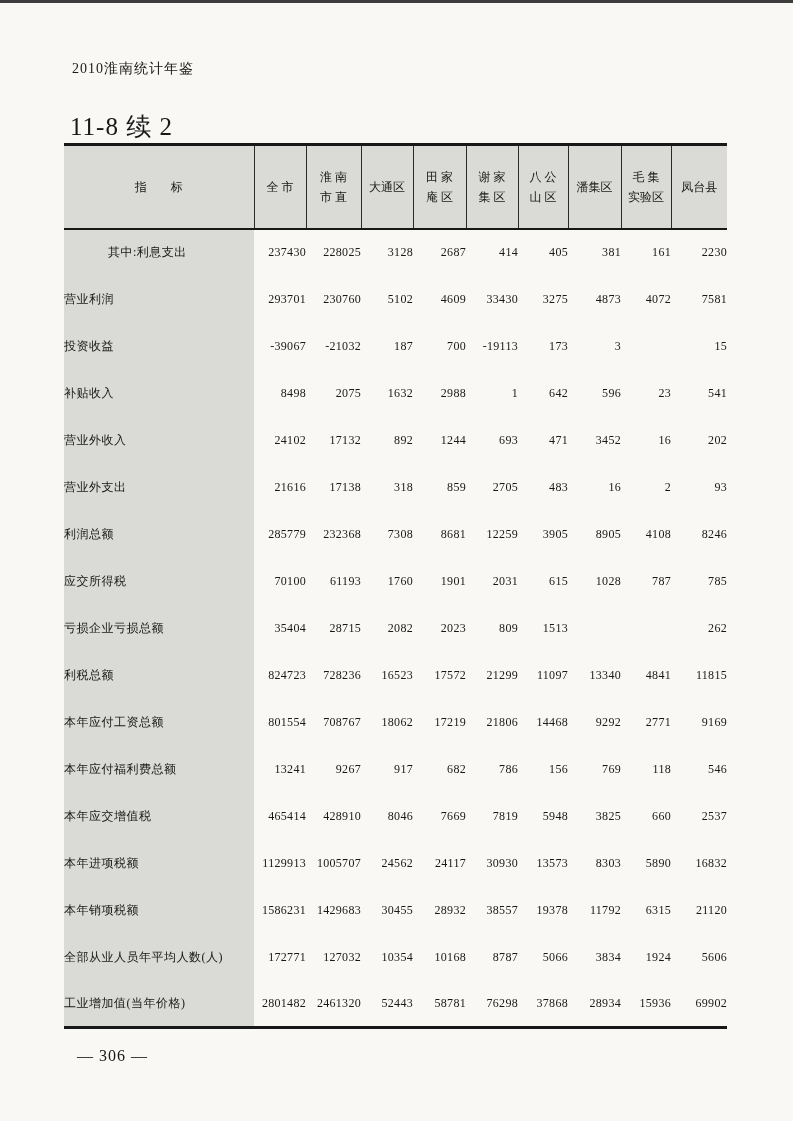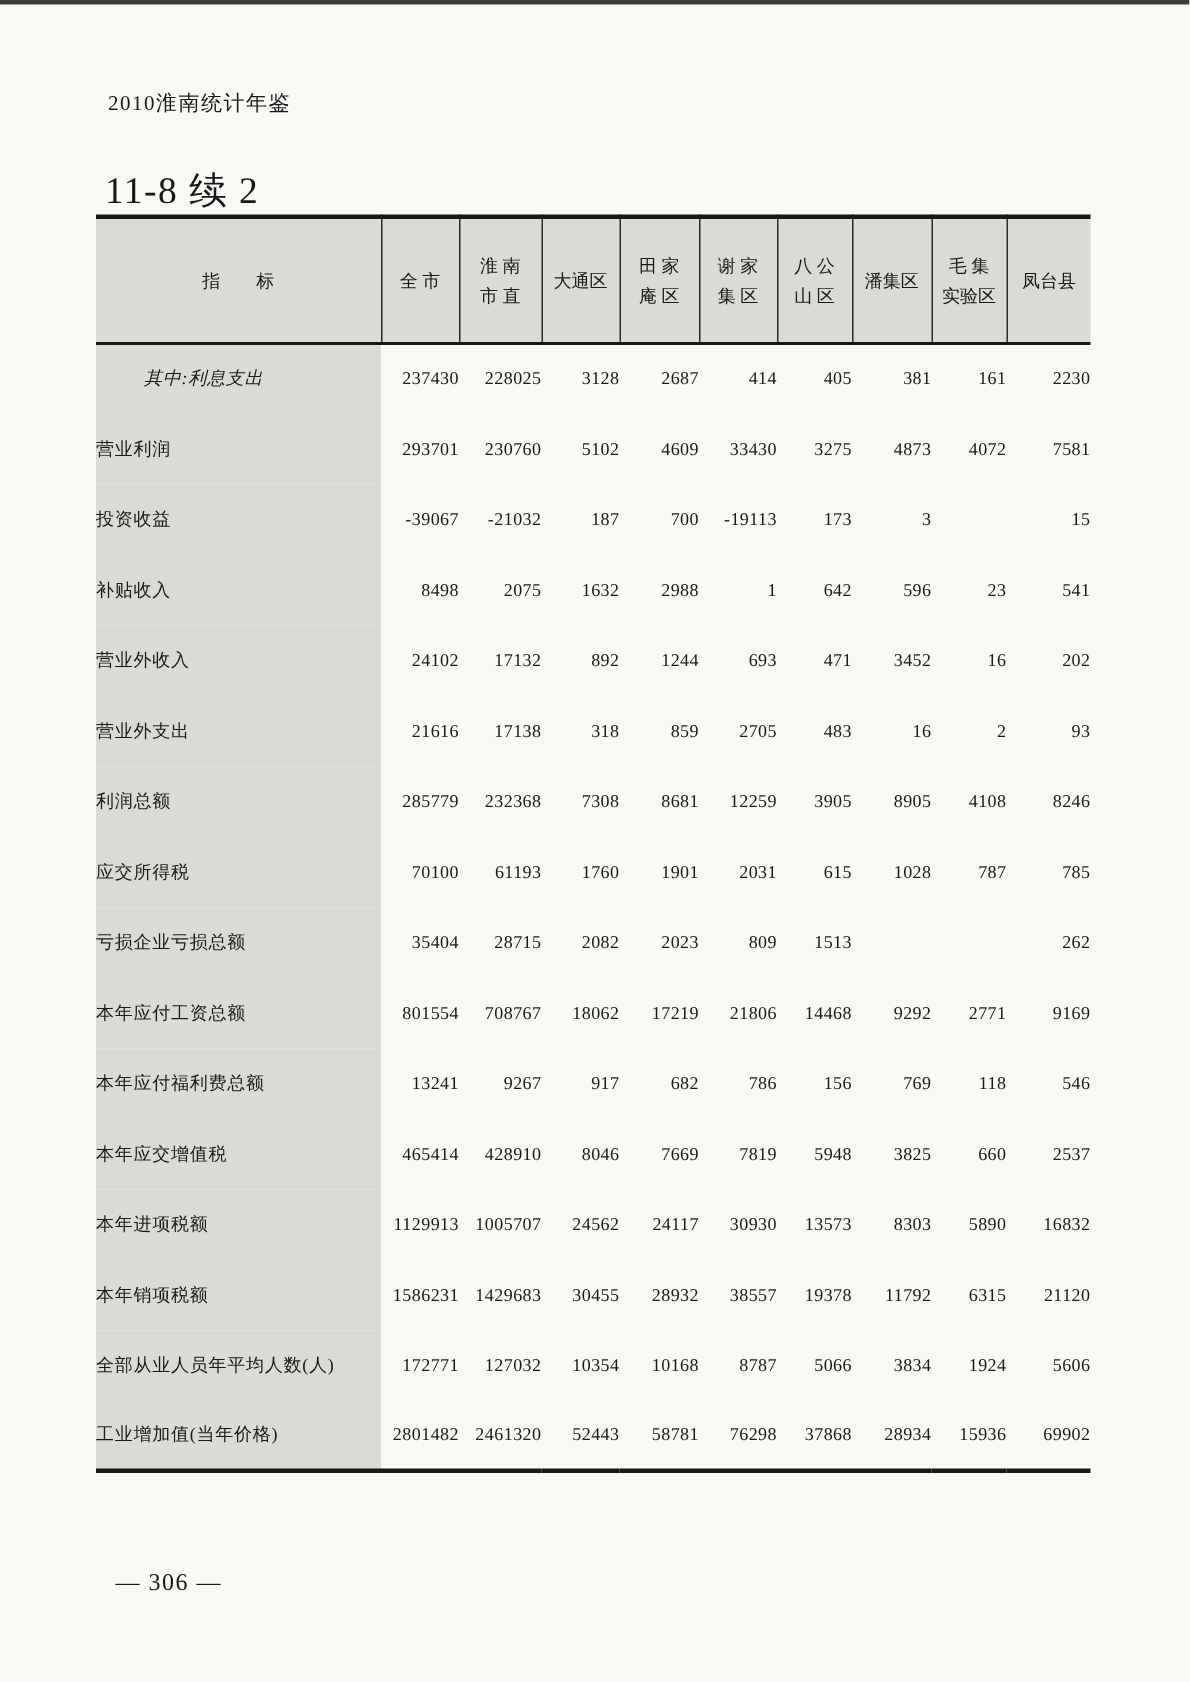--- a/index.html
+++ b/index.html
@@ -55,21 +55,21 @@
   table.stats td {
     vertical-align: middle;
     font-size: 12px;
     padding: 0;
   }
   td.row-label {
     background: var(--header-bg, #dadad6);
     padding-left: 5px;
     letter-spacing: 0.5px;
   }
-  td.row-label.indent { padding-left: 32px; font-style: italic; }
+  td.row-label.indent { padding-left: 44px; }
   td.num {
     text-align: right;
     padding-right: 9px;
     letter-spacing: 0.3px;
   }
   .page-number {
     position: absolute; left: 77px; top: 1047px;
     font-size: 16px; letter-spacing: 1px;
   }
 </style>
@@ -216,20 +216,32 @@
           <td class="num">28715</td>
           <td class="num">2082</td>
           <td class="num">2023</td>
           <td class="num">809</td>
           <td class="num">1513</td>
           <td class="num"></td>
           <td class="num"></td>
           <td class="num">262</td>
         </tr>
         <tr>
+          <td class="row-label">利税总额</td>
+          <td class="num">824723</td>
+          <td class="num">728236</td>
+          <td class="num">16523</td>
+          <td class="num">17572</td>
+          <td class="num">21299</td>
+          <td class="num">11097</td>
+          <td class="num">13340</td>
+          <td class="num">4841</td>
+          <td class="num">11815</td>
+        </tr>
+        <tr>
           <td class="row-label">本年应付工资总额</td>
           <td class="num">801554</td>
           <td class="num">708767</td>
           <td class="num">18062</td>
           <td class="num">17219</td>
           <td class="num">21806</td>
           <td class="num">14468</td>
           <td class="num">9292</td>
           <td class="num">2771</td>
           <td class="num">9169</td>

